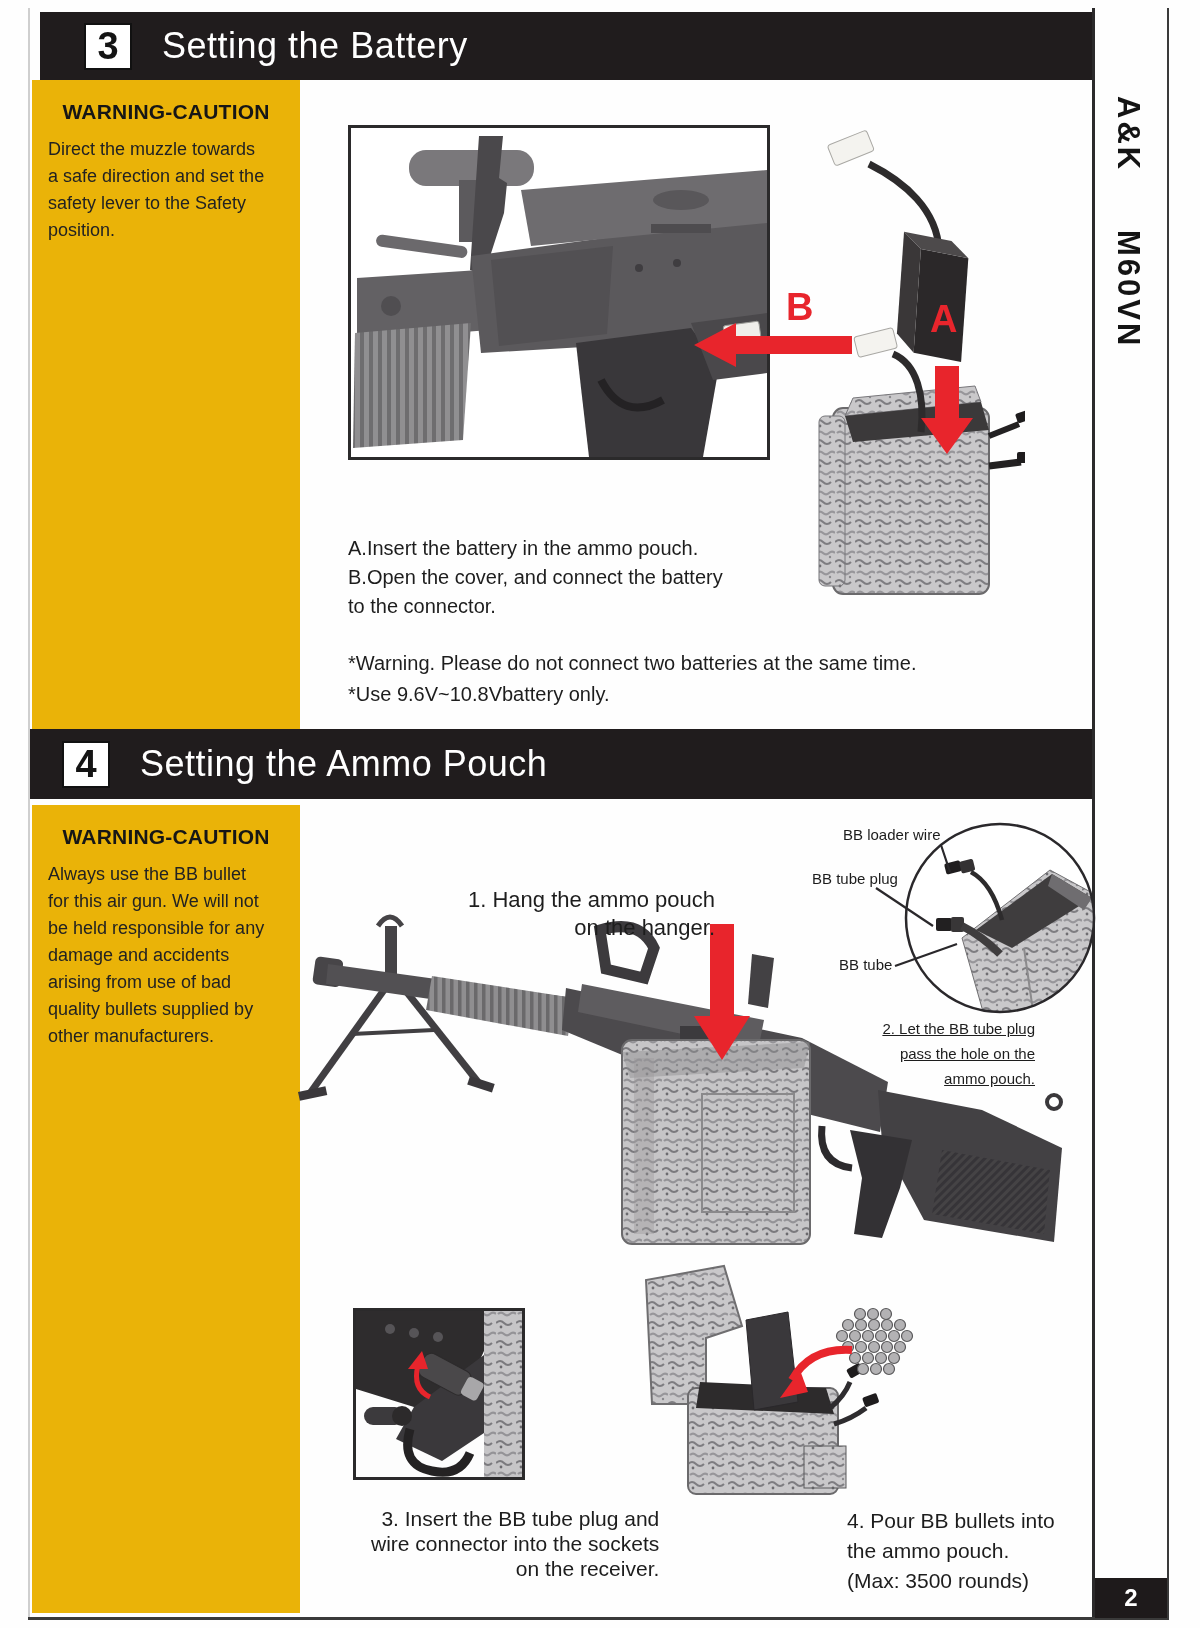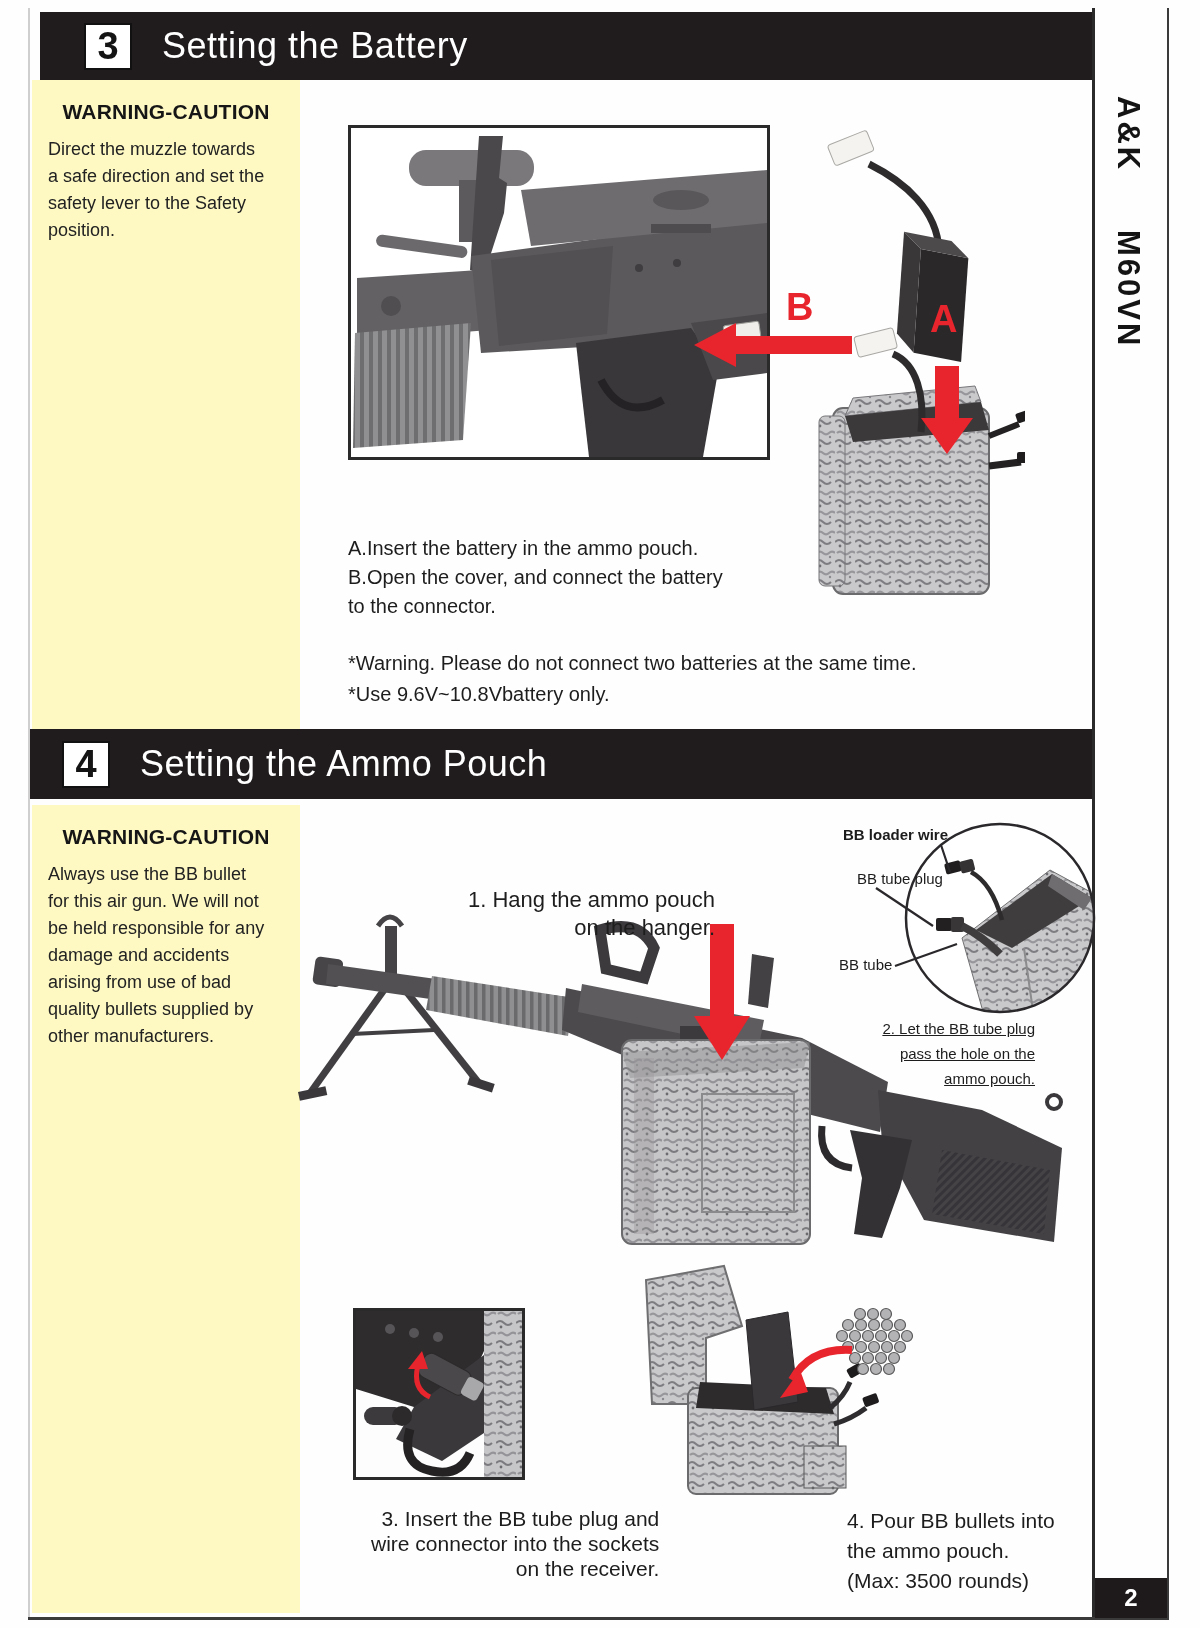--- a/index.html
+++ b/index.html
@@ -9,21 +9,21 @@
   .abs { position:absolute; }
 
   
   .bar { background:#201c1d; display:flex; align-items:center; }
   .numbox { width:48px; height:47px; background:#ffffff; border:2px solid #111;
             display:flex; align-items:center; justify-content:center;
             font-weight:bold; font-size:38px; color:#141414; }
   .bartitle { color:#ffffff; font-weight:normal; font-size:36px; margin-left:30px; letter-spacing:.5px; }
 
   
-  .graypanel { background:#fef9c3; }
+  .graypanel { background:#eab308; }
   .warnhead { font-weight:bold; font-size:21px; text-align:center; color:#161616;
               padding-top:20px; letter-spacing:.2px; }
   .warnbody { font-size:18px; line-height:27px; color:#222; padding:12px 16px 0 16px; white-space:pre-line; }
 
   .bodytext { white-space:pre-line; color:#1d1d1d; }
   .hang { padding-left:30px; text-indent:-30px;text-align:right; }
   .redlabel { color:#e8252c; font-weight:bold; font-size:38px; line-height:1; }
   .callout { font-size:15px; color:#1c1c1c; white-space:nowrap; }
 
   .imgframe { border:3px solid #2b2a2b; background:#fff; }
@@ -260,22 +260,22 @@
   </svg>
 
   <svg class="abs" style="left:780px; top:815px; z-index:3;" width="320" height="215" viewBox="0 0 320 215">
     <g stroke="#2a282b" stroke-width="2.2">
       <line x1="161" y1="30" x2="170" y2="57"></line>
       <line x1="96" y1="73" x2="153" y2="111"></line>
       <line x1="115" y1="151" x2="177" y2="129"></line>
     </g>
   </svg>
 
-  <div class="abs callout" style="left:843px; top:826px; z-index:4;font-weight:bold;">BB loader wire</div>
-  <div class="abs callout" style="left:857px; top:870px; z-index:4;">BB tube plug</div>
+  <div class="abs callout" style="left:843px; top:826px; z-index:4;">BB loader wire</div>
+  <div class="abs callout" style="left:812px; top:870px; z-index:4;">BB tube plug</div>
   <div class="abs callout" style="left:839px; top:956px; z-index:4;">BB tube</div>
 
   <div class="abs bodytext" style="left:773px; top:1016px; width:262px; text-align:right; font-size:15px; line-height:25px; z-index:5;text-decoration:underline;">2. Let the BB tube plug
 pass the hole on the
 ammo pouch.</div>
 
   <div class="abs imgframe" style="left:353px; top:1308px; width:172px; height:172px;">
     <svg width="166" height="166" viewBox="0 0 166 166">
       <defs>
         <pattern id="camoD" width="20" height="20" patternUnits="userSpaceOnUse">

